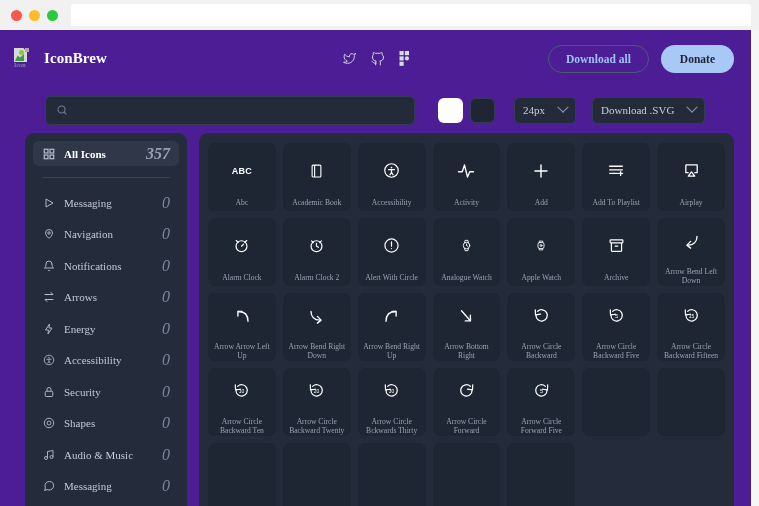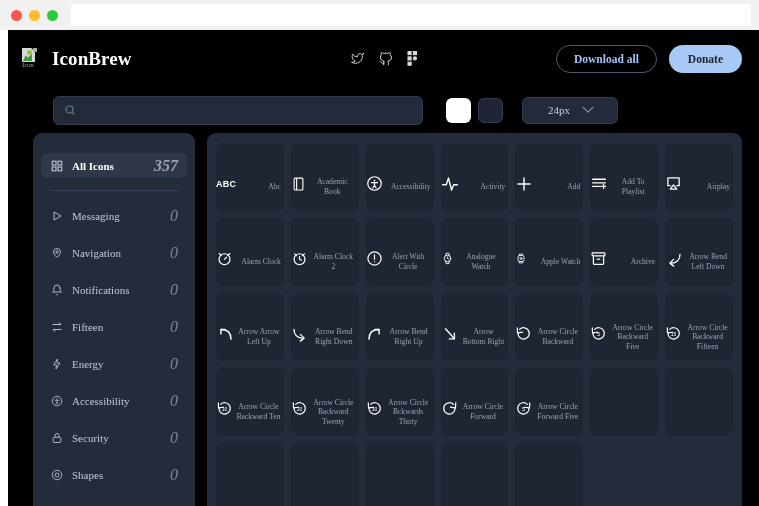--- a/index.html
+++ b/index.html
@@ -29,23 +29,23 @@
     height: 22px;
     flex: 1;
     background: #ffffff;
     border-radius: 3px 3px 0 0;
     margin-right: 8px;
   }
 
   
   .page {
     position: absolute;
-    top: 30px; left: 8px;
+    top: 30px; left: 0;
     width: 751px; height: 476px;
-    background: #000000;
+    background: #4c1d95;
     overflow: hidden;
   }
   .page-scroll-gutter {
     position: absolute; top: 30px; right: 0;
     width: 8px; height: 476px;
     background: #f6f6f6;
   }
 
   
   .header {
@@ -89,21 +89,21 @@
   }
   .alt-text {
     position: absolute;
     left: 0; top: 13px;
     font-size: 7px; color: #9aa2b0;
     font-family: "Liberation Serif", serif;
     letter-spacing: -0.2px;
   }
   .brand-name {
     color: #ffffff;
-    font-size: 19px;
+    font-size: 15px;
     font-weight: bold;
     letter-spacing: 0.1px;
   }
   .social {
     position: absolute;
     left: 50%; transform: translateX(-50%);
     display: flex; align-items: center; gap: 14px;
   }
   .social svg { display: block; }
   .header-actions {
@@ -162,21 +162,21 @@
   }
   .swatch.white { background: #ffffff; }
   .swatch.dark { background: #1f2534; border: 1px solid #333c51; }
   .select {
     height: 27px;
     background: #232a3a;
     border: 1px solid #333c51;
     border-radius: 6px;
     display: flex; align-items: center;
     gap: 14px;
-    padding: 0 25px;
+    padding: 0 8px;
     color: #c9cfdc;
     font-size: 11px;
     cursor: pointer;
   }
   .select.size { margin-left: 9px; }
   .select.fmt { margin-left: 6px; }
   .caret {
     width: 8px; height: 8px;
     border-right: 1.4px solid #8e96a8;
     border-bottom: 1.4px solid #8e96a8;
@@ -196,21 +196,21 @@
     width: 162px;
     flex-shrink: 0;
     background: #242b3b;
     border-radius: 9px 9px 0 0;
     padding: 8px 0 0 0;
     overflow: hidden;
   }
   .side-item {
     display: flex; align-items: center;
     height: 25px;
-    margin: 12px 8px;
+    margin: 0 8px;
     padding: 0 9px;
     border-radius: 6px;
     color: #c3c9d6;
     font-size: 11px;
     cursor: pointer;
     gap: 9px;
   }
   .side-item.active {
     background: #2f3749;
     color: #ffffff;
@@ -242,25 +242,26 @@
   .grid {
     display: grid;
     grid-template-columns: repeat(7, 1fr);
     gap: 7px;
   }
   .card {
     background: #1e2533;
     border-radius: 7px;
     height: 68px;
     display: flex;
-    flex-direction: row;
+    flex-direction: column;
     align-items: center;
-    justify-content: space-between;
+    justify-content: center;
     padding-top: 13px;
     cursor: pointer;
+    gap: 9px;
   }
   .card-icon {
     height: 22px;
     display: flex; align-items: center; justify-content: center;
     color: #ffffff;
   }
   .card-label {
     margin-top: 7px;
     font-size: 7.6px;
     color: #9ba3b4;
@@ -345,20 +346,24 @@
     <div class="swatches">
       <div class="swatch white"></div>
       <div class="swatch dark"></div>
     </div>
 
     <div class="select size">
       <span>24px</span>
       <span class="caret"></span>
     </div>
 
+    <div class="select fmt">
+      <span>Download .SVG</span>
+      <span class="caret"></span>
+    </div>
   </div>
 
   <div class="body">
 
     <div class="sidebar">
       <div class="side-item active">
         <span class="side-icon">
           <svg width="12" height="12" viewBox="0 0 24 24" fill="none" stroke="currentColor" stroke-width="2.4">
             <rect x="2.5" y="2.5" width="7.5" height="7.5"></rect>
               <rect x="14" y="2.5" width="7.5" height="7.5"></rect>
@@ -402,21 +407,21 @@
           <span class="side-label">Notifications</span>
           <span class="side-count">0</span>
         </div>
         <div class="side-item">
           <span class="side-icon">
               <svg width="12" height="12" viewBox="0 0 24 24" fill="none" stroke="currentColor" stroke-width="2" stroke-linecap="round" stroke-linejoin="round">
                 <polyline points="16,3 20,7 4,7"></polyline>
                 <polyline points="8,21 4,17 20,17"></polyline>
               </svg>
             </span>
-          <span class="side-label">Fifteen</span>
+          <span class="side-label">Arrows</span>
           <span class="side-count">0</span>
         </div>
         <div class="side-item">
           <span class="side-icon">
               <svg width="12" height="12" viewBox="0 0 24 24" fill="none" stroke="currentColor" stroke-width="1.9" stroke-linejoin="round">
                 <polygon points="13,2 5,14 11,14 10,22 18,10 12,10"></polygon>
               </svg>
             </span>
           <span class="side-label">Energy</span>
           <span class="side-count">0</span>

